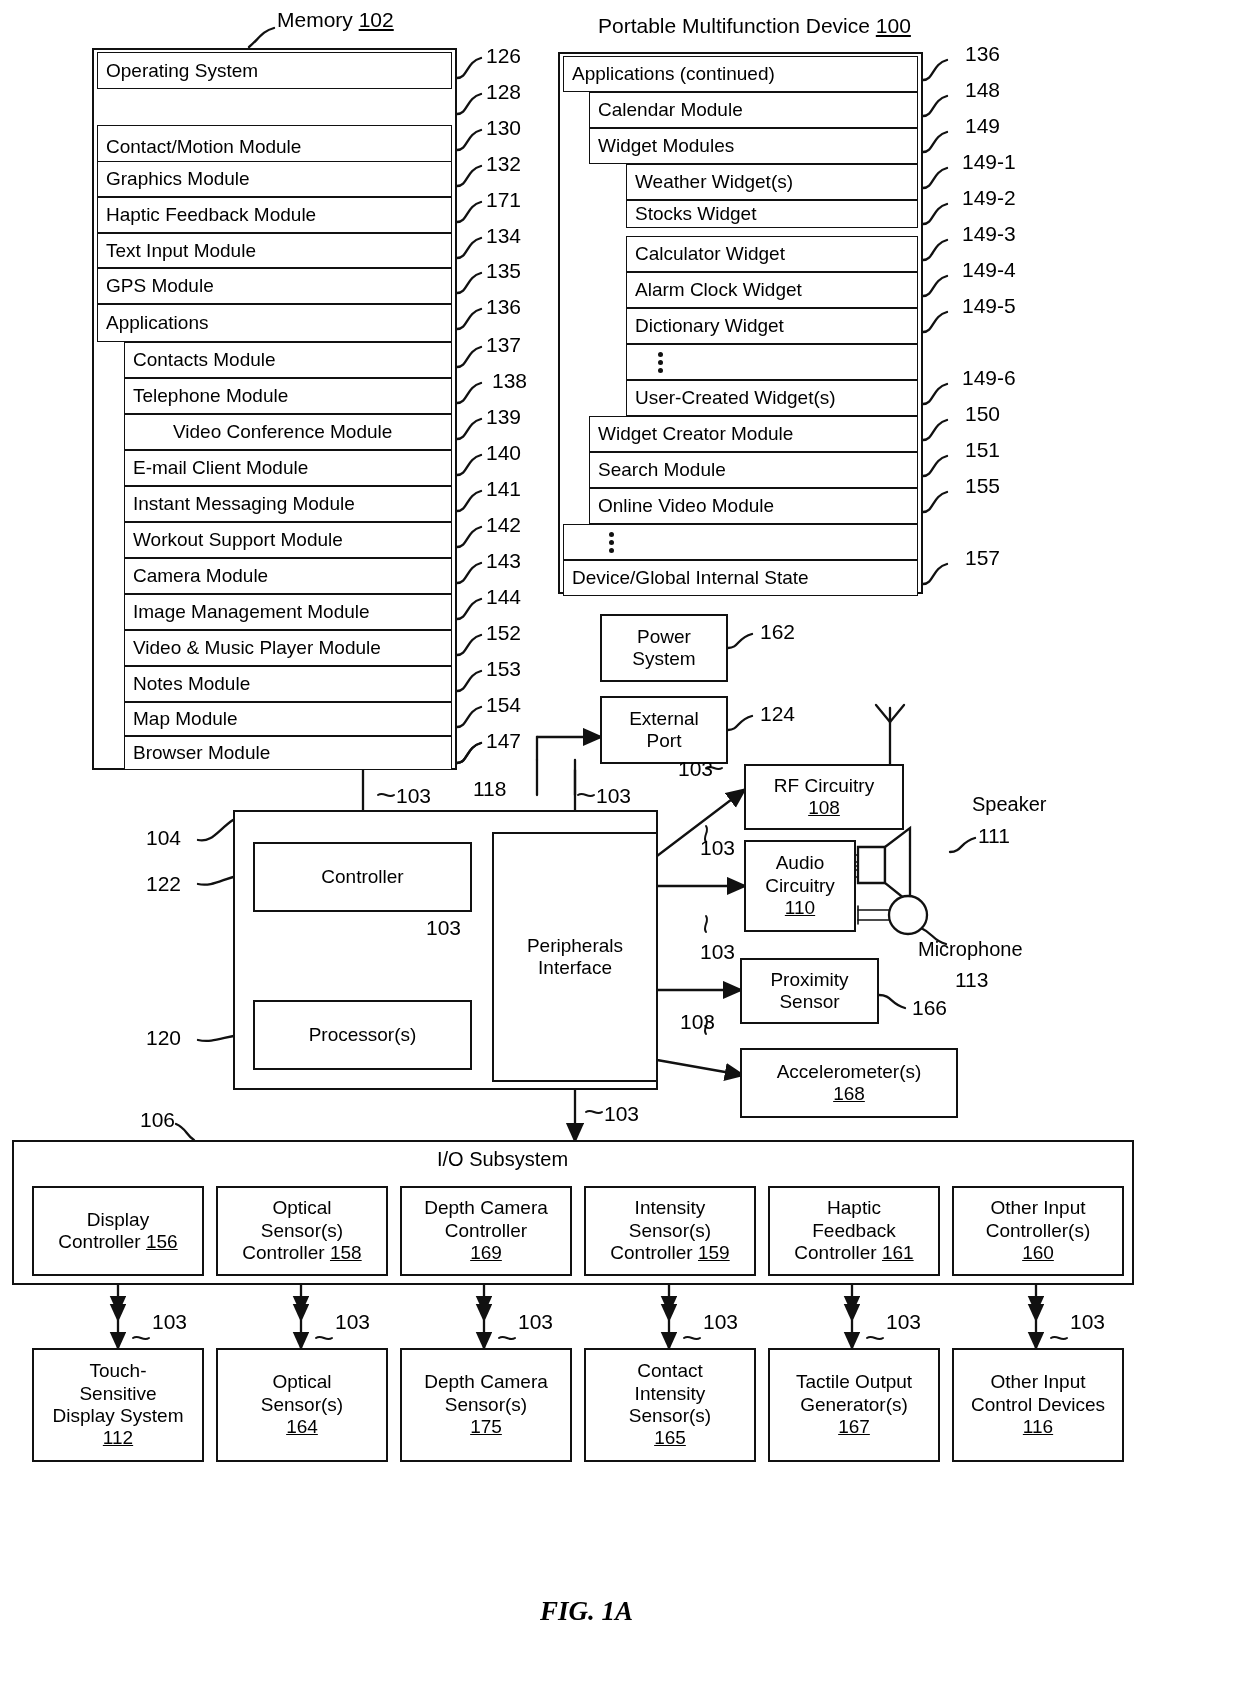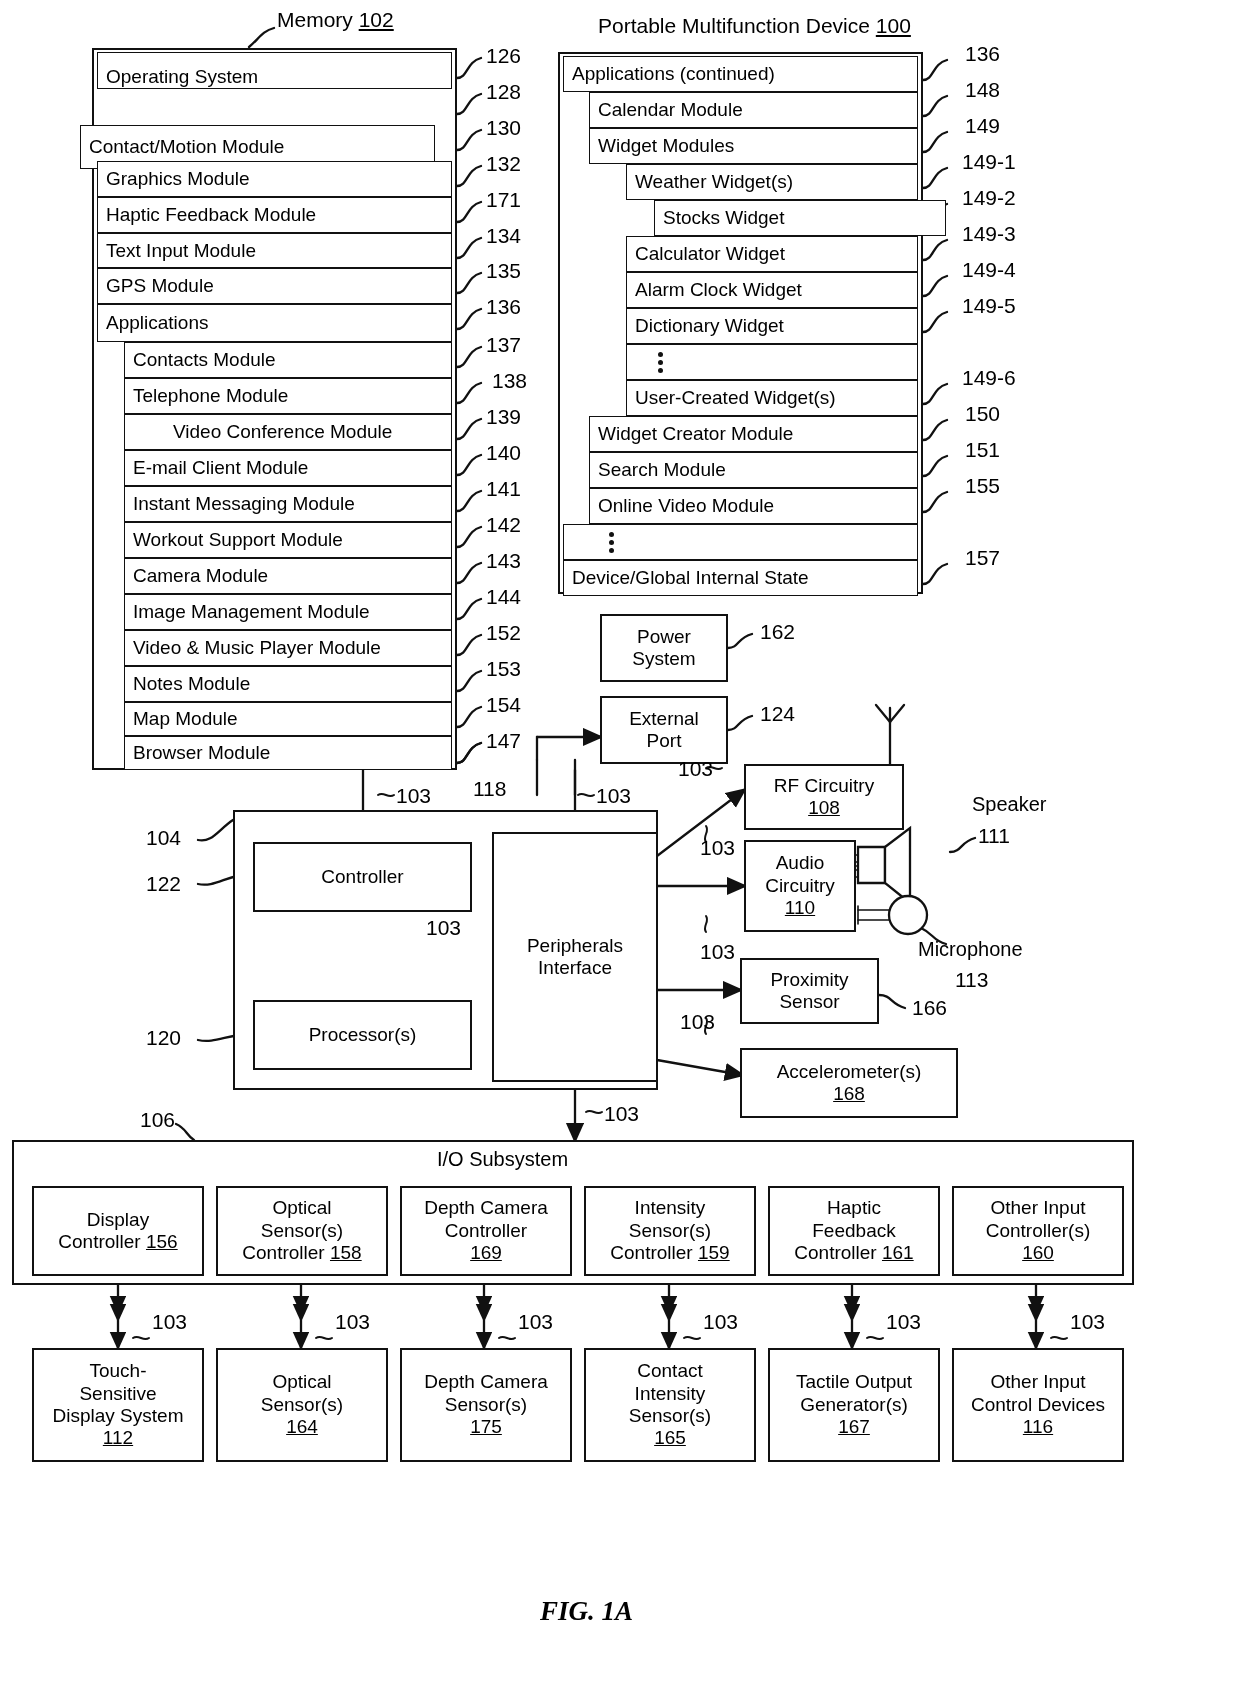--- a/index.html
+++ b/index.html
@@ -170,24 +170,24 @@
       <path d="M1036,1320 L1036,1348" marker-end="url(#ahs)" marker-start="url(#ahs)"></path>
       <path d="M1051,1338 c6,-4 10,4 16,0" stroke-width="2"></path>
     </g>
   </svg>
 
   <div class="title" style="left:277px;top:8px;">
     <span>Memory</span> <span class="u">102</span>
   </div>
   <div class="box" style="left:92px;top:48px;width:365px;height:722px;"></div>
 
-  <div class="rowbox" style="left:97px;top:52px;width:355px;height:37px;align-items:flex-end;">
+  <div class="rowbox" style="left:97px;top:52px;width:355px;height:37px;">
       <span>Operating System</span>
     </div>
-  <div class="rowbox" style="left:80px;top:125px;width:355px;height:44px;">
+  <div class="rowbox" style="left:97px;top:125px;width:355px;height:44px;">
       <span>Contact/Motion Module</span>
     </div>
   <div class="rowbox" style="left:97px;top:161px;width:355px;height:36px;">
       <span>Graphics Module</span>
     </div>
   <div class="rowbox" style="left:97px;top:197px;width:355px;height:36px;">
       <span>Haptic Feedback Module</span>
     </div>
   <div class="rowbox" style="left:97px;top:233px;width:355px;height:35px;">
       <span>Text Input Module</span>
@@ -268,21 +268,21 @@
   <div class="rowbox" style="left:589px;top:92px;width:329px;height:36px;">
       <span>Calendar Module</span>
     </div>
   <div class="rowbox" style="left:589px;top:128px;width:329px;height:36px;">
       <span>Widget Modules</span>
     </div>
 
   <div class="rowbox" style="left:626px;top:164px;width:292px;height:36px;">
       <span>Weather Widget(s)</span>
     </div>
-  <div class="rowbox" style="left:654px;top:200px;width:292px;height:36px;">
+  <div class="rowbox" style="left:626px;top:200px;width:292px;height:28px;">
       <span>Stocks Widget</span>
     </div>
   <div class="rowbox" style="left:626px;top:236px;width:292px;height:36px;">
       <span>Calculator Widget</span>
     </div>
   <div class="rowbox" style="left:626px;top:272px;width:292px;height:36px;">
       <span>Alarm Clock Widget</span>
     </div>
   <div class="rowbox" style="left:626px;top:308px;width:292px;height:36px;">
       <span>Dictionary Widget</span>

